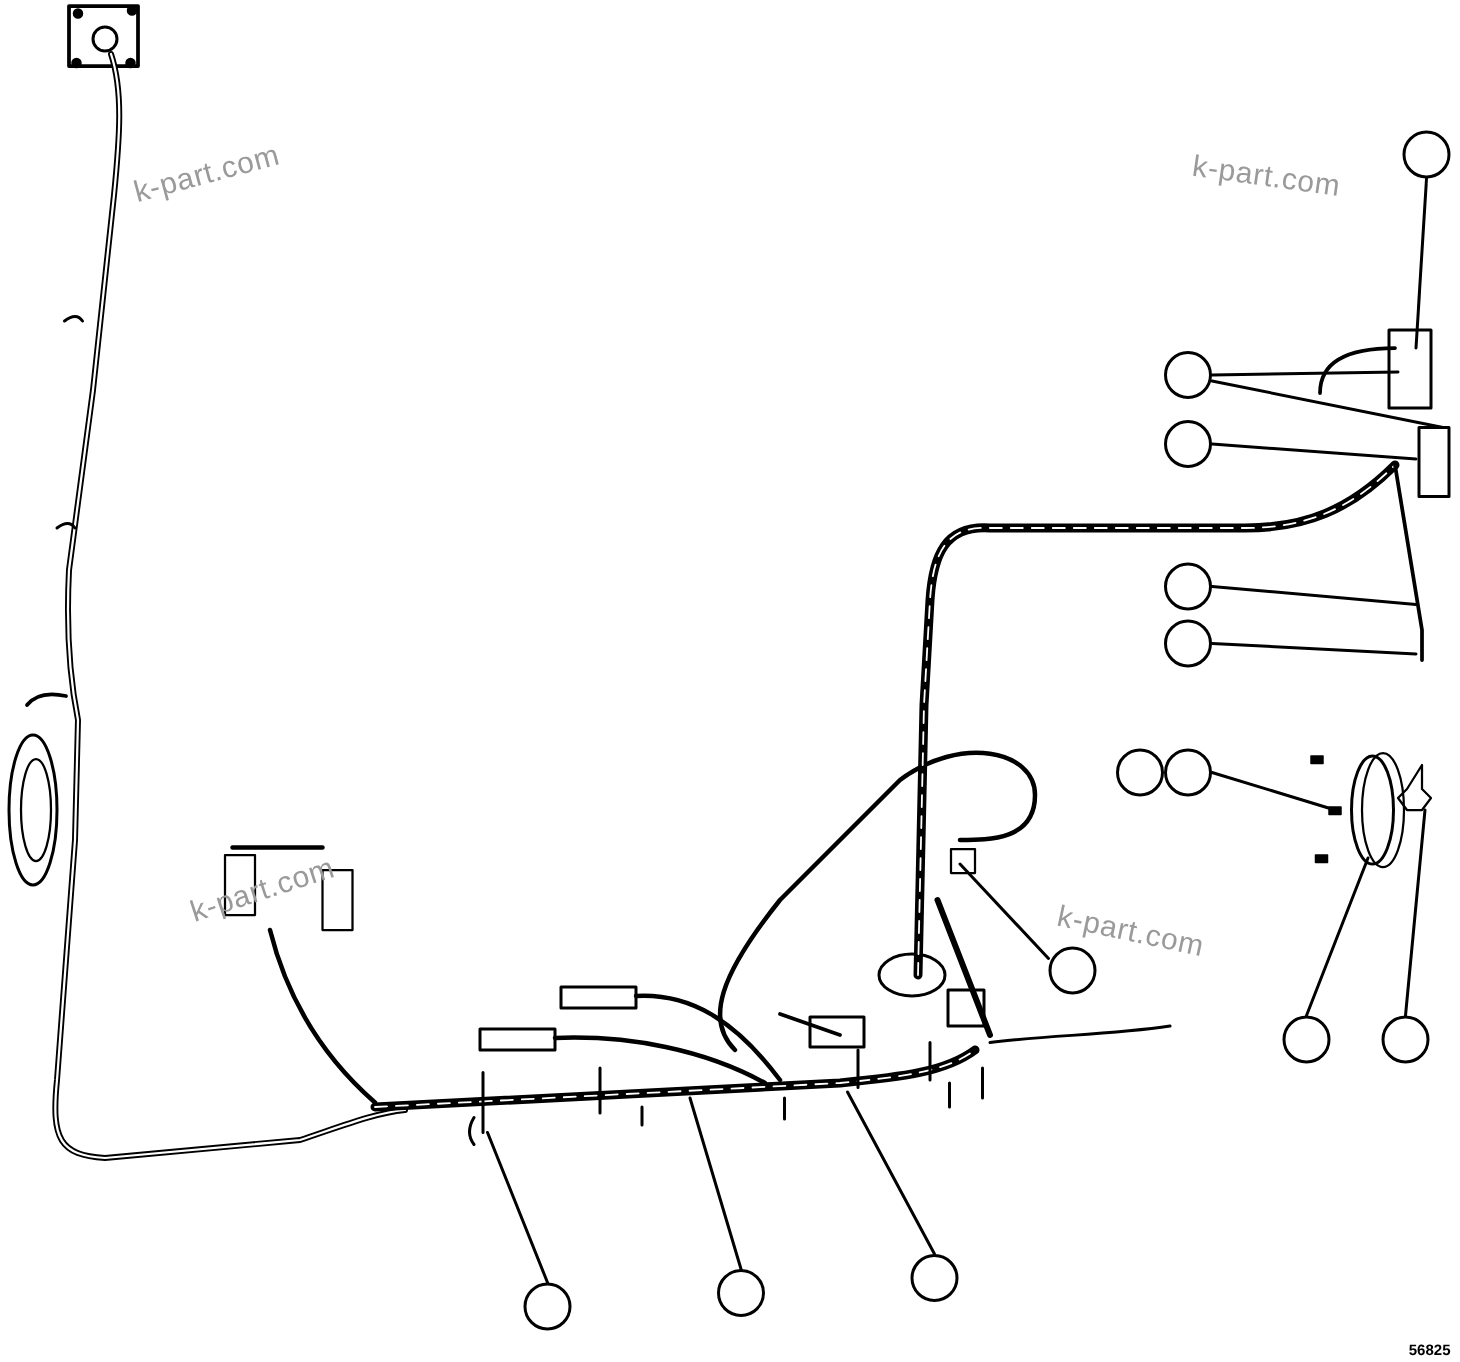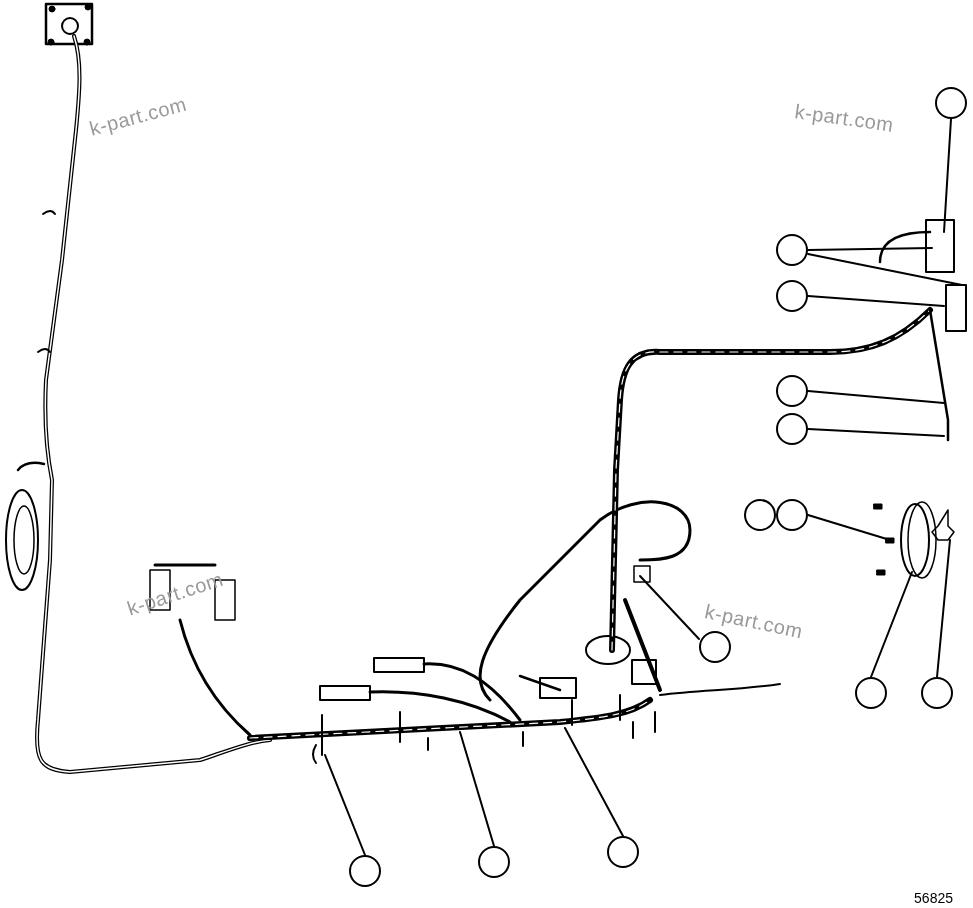--- a/index.html
+++ b/index.html
@@ -1,19 +1,19 @@
 <!DOCTYPE html>
 <html><head>
 <meta charset="utf-8">
 <style>
   html, body { margin: 0; padding: 0; background: #ffffff; }
   #stage { position: relative; width: 973px; height: 908px; background: #fff; overflow: hidden; font-family: "Liberation Sans", sans-serif; }
   svg { position: absolute; left: 0; top: 0; }
   .wm { position: absolute; color: #9a9a9a; font-family: "Liberation Sans", sans-serif; font-size: 20px; letter-spacing: 0.5px; white-space: nowrap; transform-origin: left center; }
-  .fig { position: absolute; right: 20px; bottom: 2px; font-family: "Liberation Sans", sans-serif; font-size: 14px; font-weight: normal; color: #000; }
+  .fig { position: absolute; right: 6px; bottom: 2px; font-family: "Liberation Sans", sans-serif; font-size: 10px; font-weight: bold; color: #000; }
   .callout { position: absolute; width: 32px; height: 32px; border: 2px solid #000; border-radius: 50%; background: #fff; box-sizing: border-box; }
 </style>
 </head>
 <body>
 
 <div id="stage">
   <svg width="973" height="908" viewBox="0 0 973 908">
     <g fill="none" stroke="#000" stroke-linecap="round" stroke-linejoin="round">
 
       <g>

